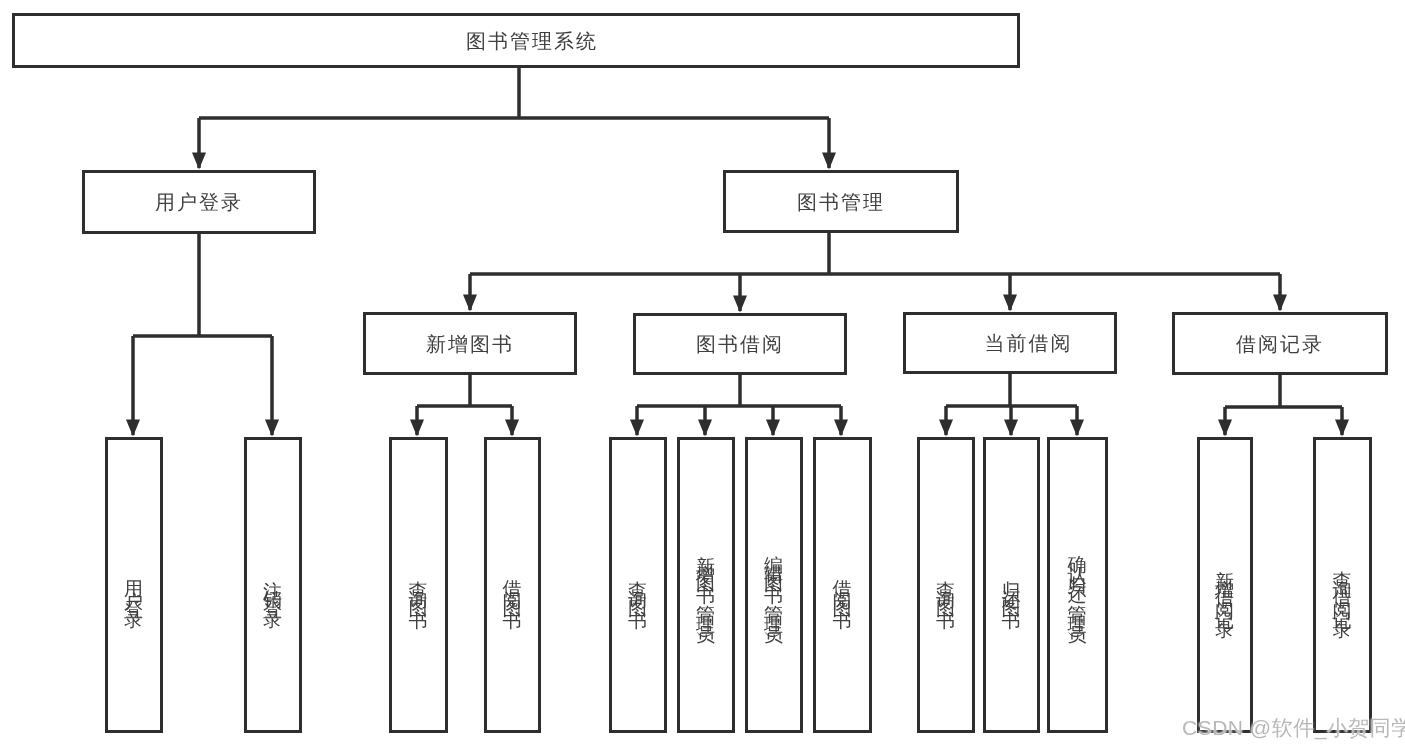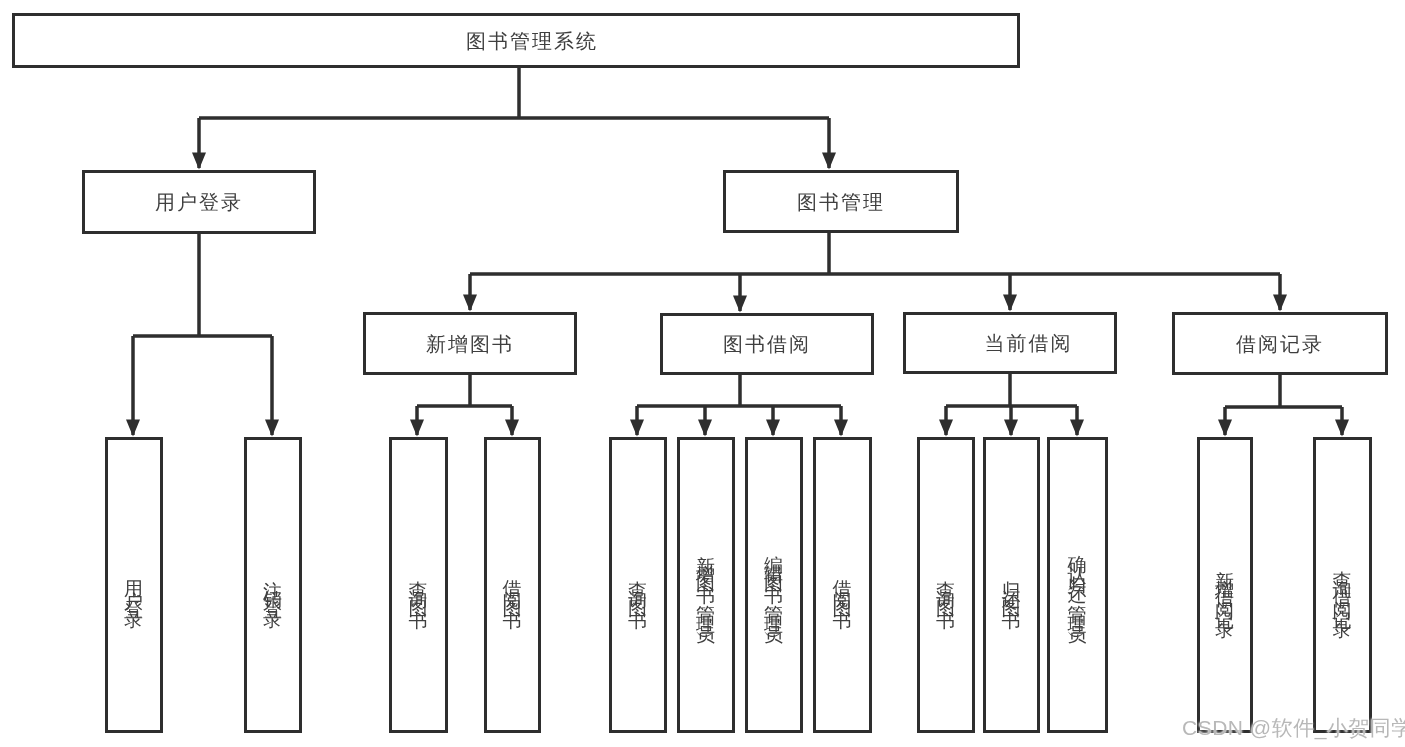--- a/index.html
+++ b/index.html
@@ -102,21 +102,21 @@
       <path d="M1342,407 V435" marker-end="url(#ah)"></path>
     </g>
   </svg>
 
   <div class="node" style="left:12px; top:13px; width:1008px; height:55px;padding-left:32px;">图书管理系统</div>
 
   <div class="node" style="left:82px; top:170px; width:234px; height:64px;">用户登录</div>
   <div class="node" style="left:711px; top:170px; width:236px; height:63px;margin-left:12px;">图书管理</div>
 
   <div class="node" style="left:363px; top:312px; width:214px; height:63px;">新增图书</div>
-  <div class="node" style="left:660px; top:313px; width:214px; height:62px;">图书借阅</div>
+  <div class="node" style="left:633px; top:313px; width:214px; height:62px;">图书借阅</div>
   <div class="node" style="left:903px; top:312px; width:214px; height:62px;padding-left:37px;">当前借阅</div>
   <div class="node" style="left:1172px; top:312px; width:216px; height:63px;">借阅记录</div>
 
   <div class="node vertical" style="left:105px; top:437px; width:58px; height:296px;">用户登录</div>
   <div class="node vertical" style="left:244px; top:437px; width:58px; height:296px;">注销登录</div>
 
   <div class="node vertical" style="left:389px; top:437px; width:59px; height:296px;">查询图书</div>
   <div class="node vertical" style="left:484px; top:437px; width:57px; height:296px;">借阅图书</div>
 
   <div class="node vertical" style="left:609px; top:437px; width:58px; height:296px;">查询图书</div>

